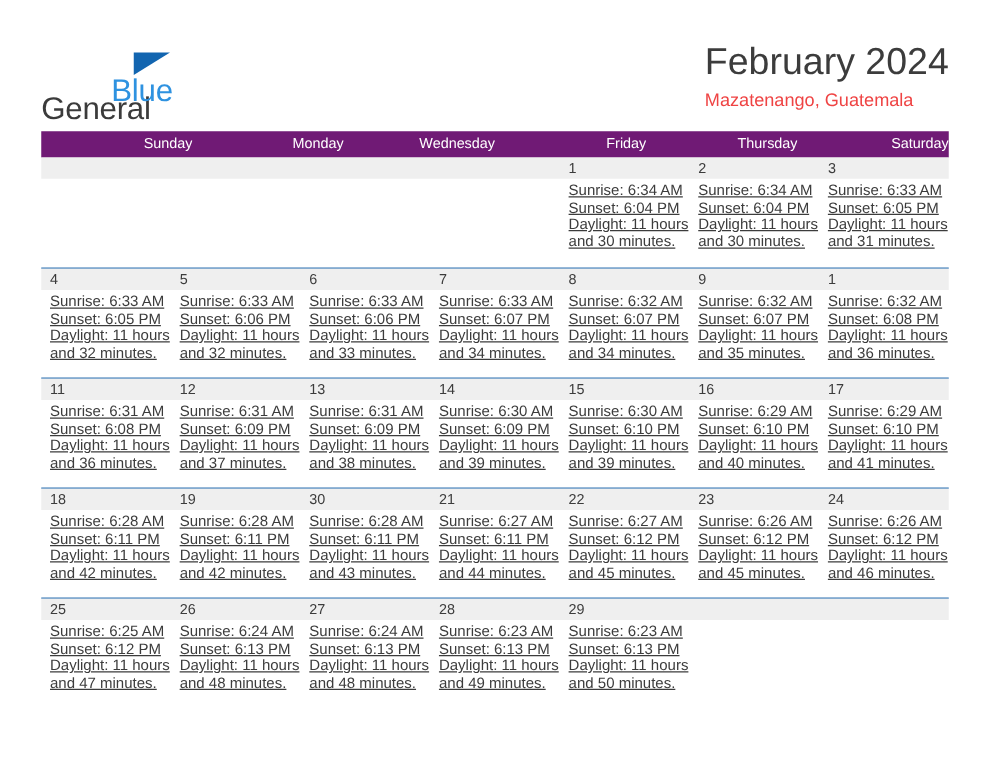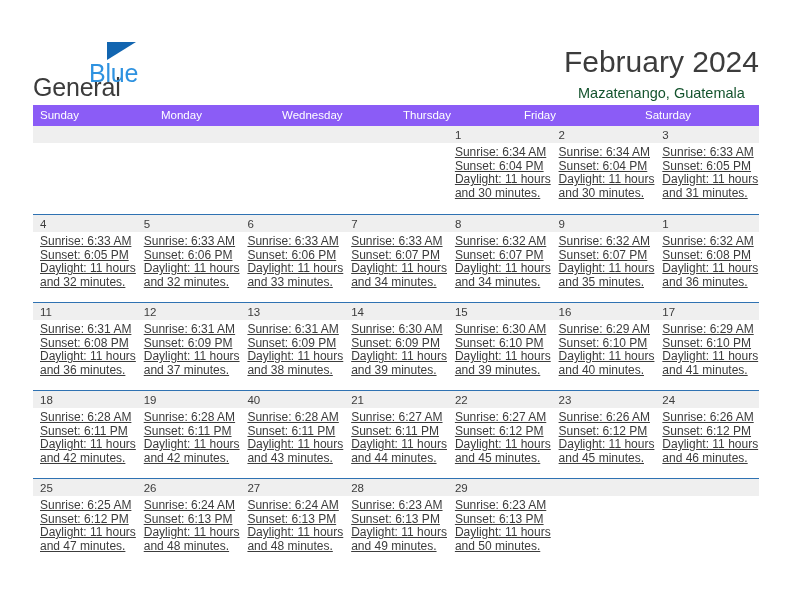--- a/index.html
+++ b/index.html
@@ -63,49 +63,50 @@
     font-size: 25px;
     color: #2e92e0;
     letter-spacing: -0.2px;
     line-height: 30px;
     text-align: center;
   }
 
   .title-block {
     position: absolute;
     right: 0;
-    top: 12px;
-    text-align: center;
+    top: 0;
+    text-align: left;
   }
   .month-title {
     font-size: 30px;
     color: #3c3c3c;
     line-height: 36px;
     white-space: nowrap;
   }
   .location-title {
     margin-top: 4px;
     font-size: 14.5px;
-    color: #14532d;
+    color: #ef4444;
     line-height: 18px;
     white-space: nowrap;
   }
 
   
   .calendar {
     position: absolute;
     left: 33px;
     top: 105px;
     width: 726px;
   }
 
   .weekday-header {
     display: flex;
-    background: #8b5cf6;
+    background: #701a75;
     height: 21px;
+    text-align: right;
   }
   .weekday-cell {
     flex: 1 1 0;
     color: #ffffff;
     font-size: 11.5px;
     line-height: 21px;
     padding-left: 7px;
     box-sizing: border-box;
     overflow: hidden;
     white-space: nowrap;
@@ -176,22 +177,22 @@
       <div class="location-title">Mazatenango, Guatemala</div>
     </div>
 
   </div>
 
   <div class="calendar">
     <div class="weekday-header" id="weekday-header">
         <div class="weekday-cell">Sunday</div>
         <div class="weekday-cell">Monday</div>
         <div class="weekday-cell">Wednesday</div>
+        <div class="weekday-cell">Friday</div>
         <div class="weekday-cell">Thursday</div>
-        <div class="weekday-cell">Friday</div>
         <div class="weekday-cell">Saturday</div>
       </div>
     <div id="weeks-container">
         <div class="week-row">
           <div class="daynum-band"></div>
           <div class="cells">
             <div class="day-cell empty"></div>
             <div class="day-cell empty"></div>
             <div class="day-cell empty"></div>
             <div class="day-cell empty"></div>
@@ -375,21 +376,21 @@
             <div class="day-cell">
               <div class="day-number">19</div>
               <div class="day-lines">
                 <div class="day-line">Sunrise: 6:28 AM</div>
                 <div class="day-line">Sunset: 6:11 PM</div>
                 <div class="day-line">Daylight: 11 hours</div>
                 <div class="day-line">and 42 minutes.</div>
               </div>
             </div>
             <div class="day-cell">
-              <div class="day-number">40</div>
+              <div class="day-number">30</div>
               <div class="day-lines">
                 <div class="day-line">Sunrise: 6:28 AM</div>
                 <div class="day-line">Sunset: 6:11 PM</div>
                 <div class="day-line">Daylight: 11 hours</div>
                 <div class="day-line">and 43 minutes.</div>
               </div>
             </div>
             <div class="day-cell">
               <div class="day-number">21</div>
               <div class="day-lines">

